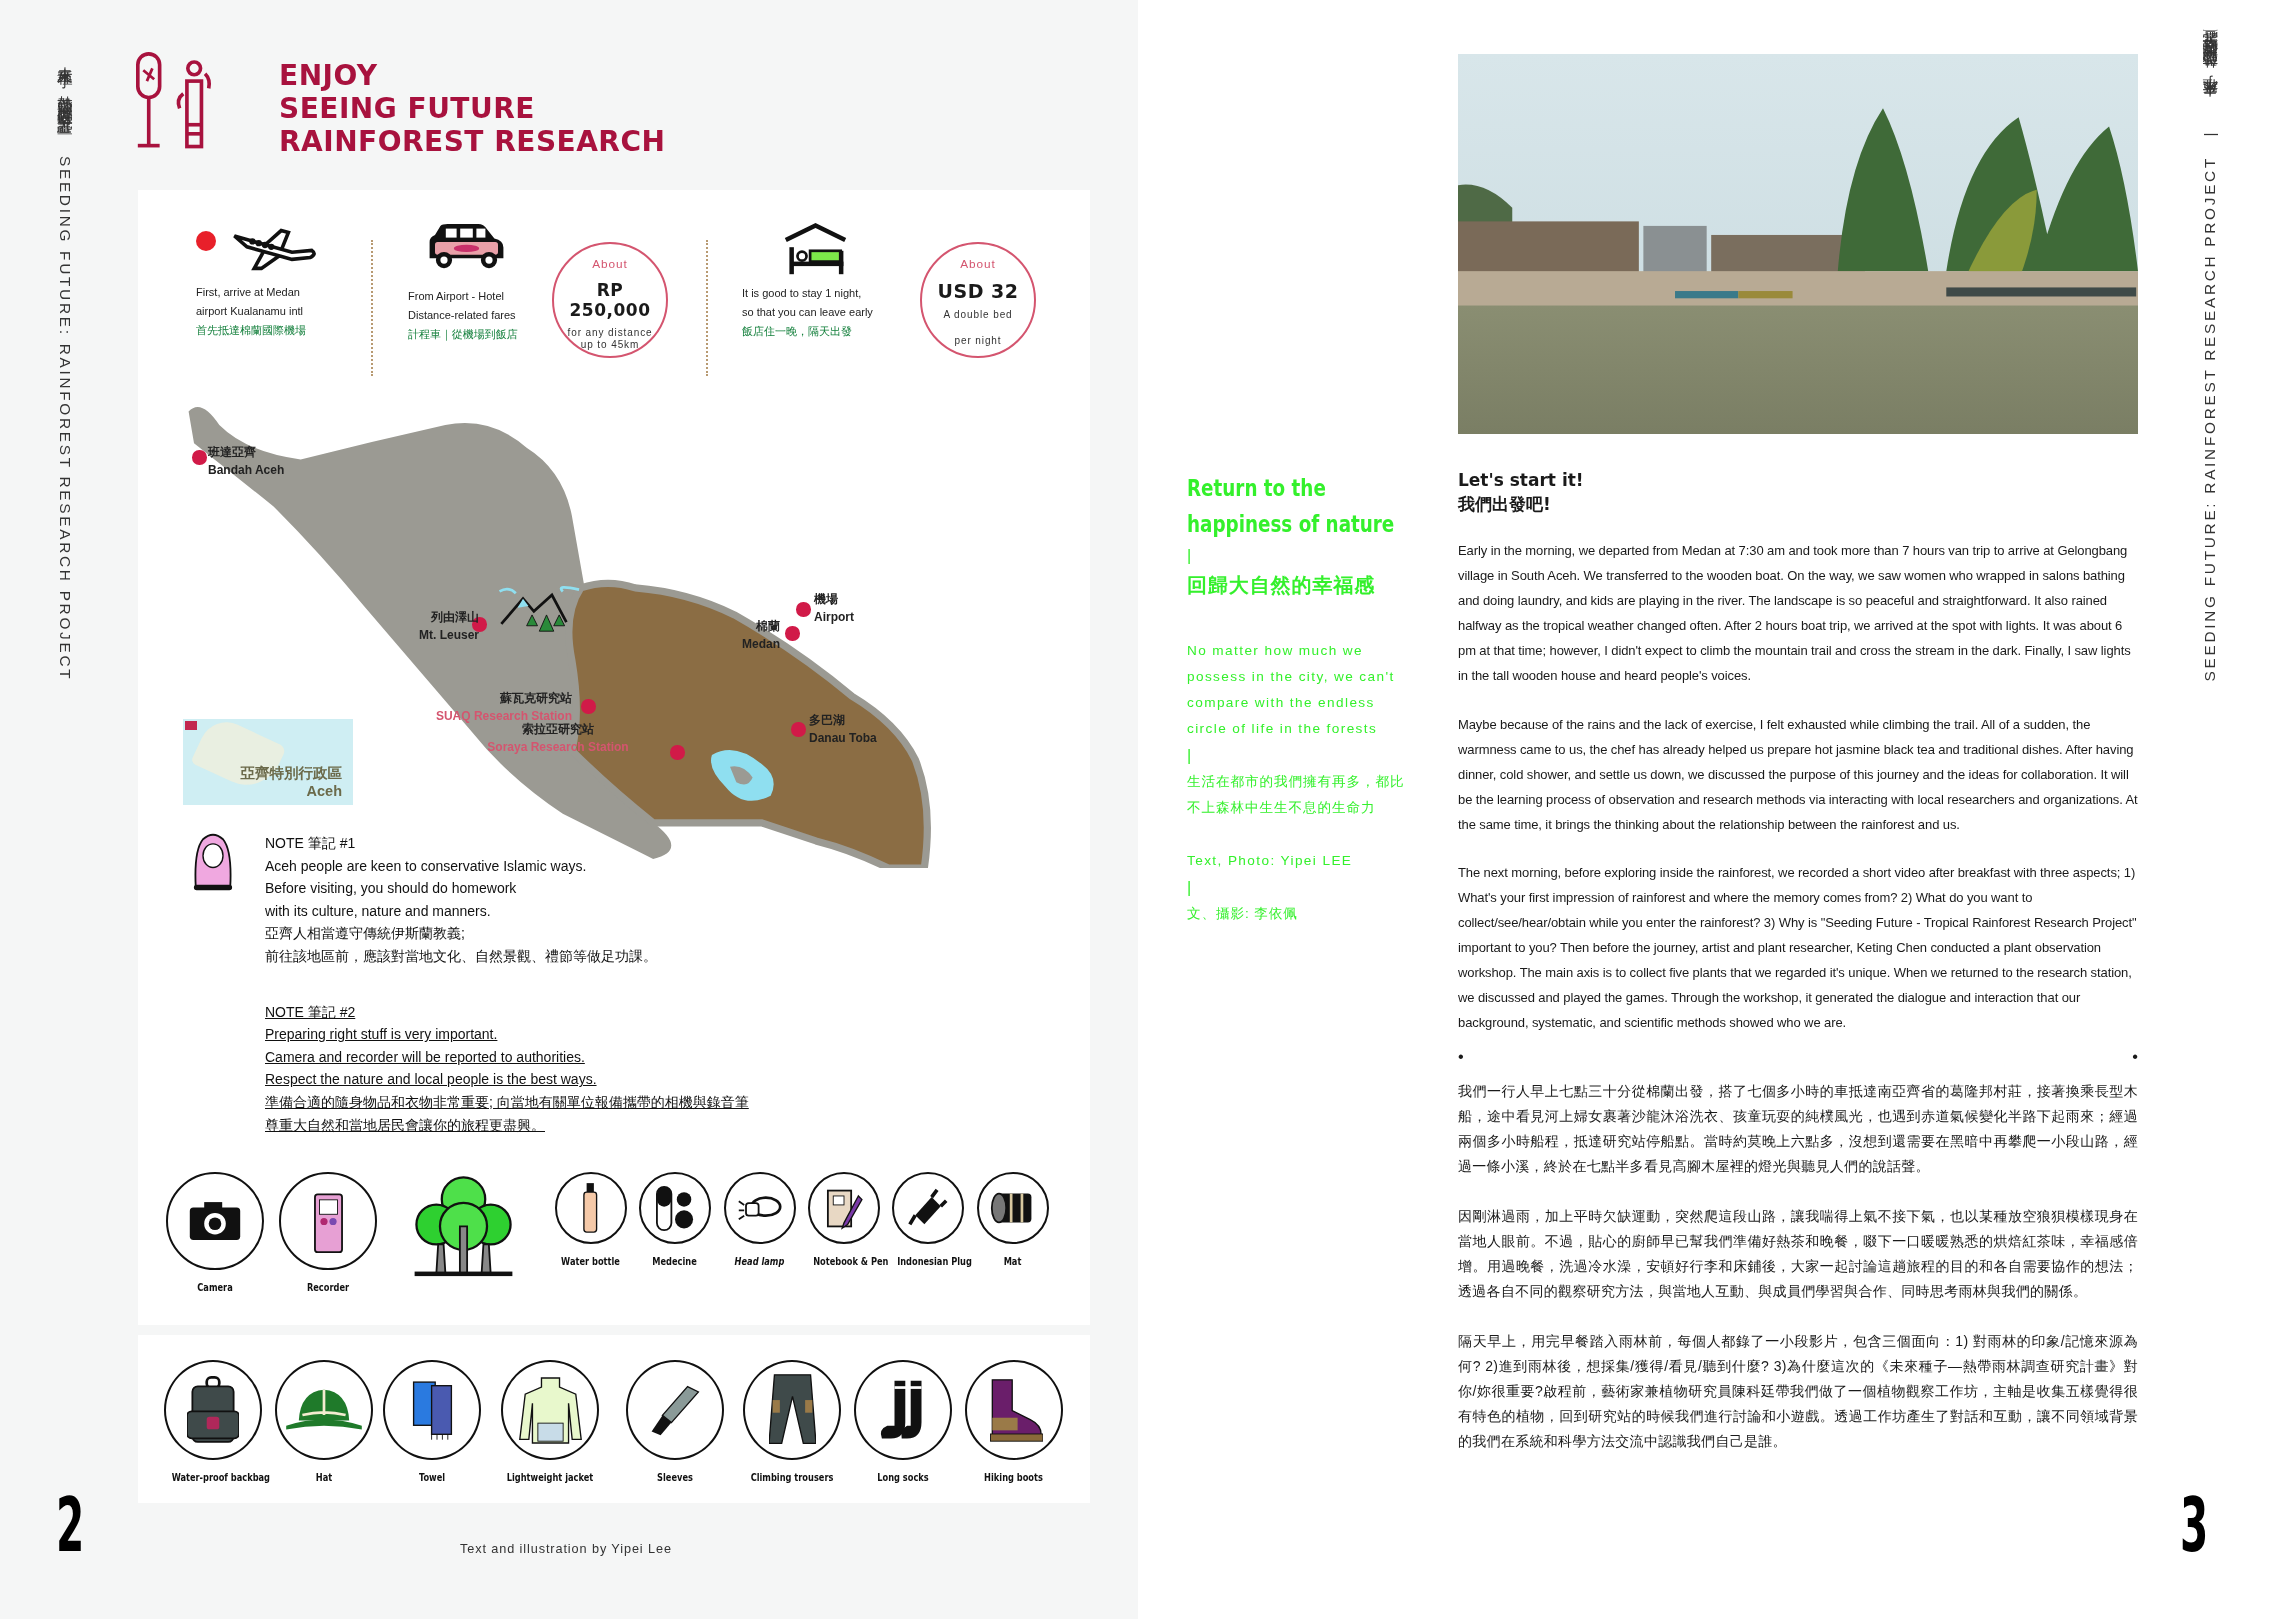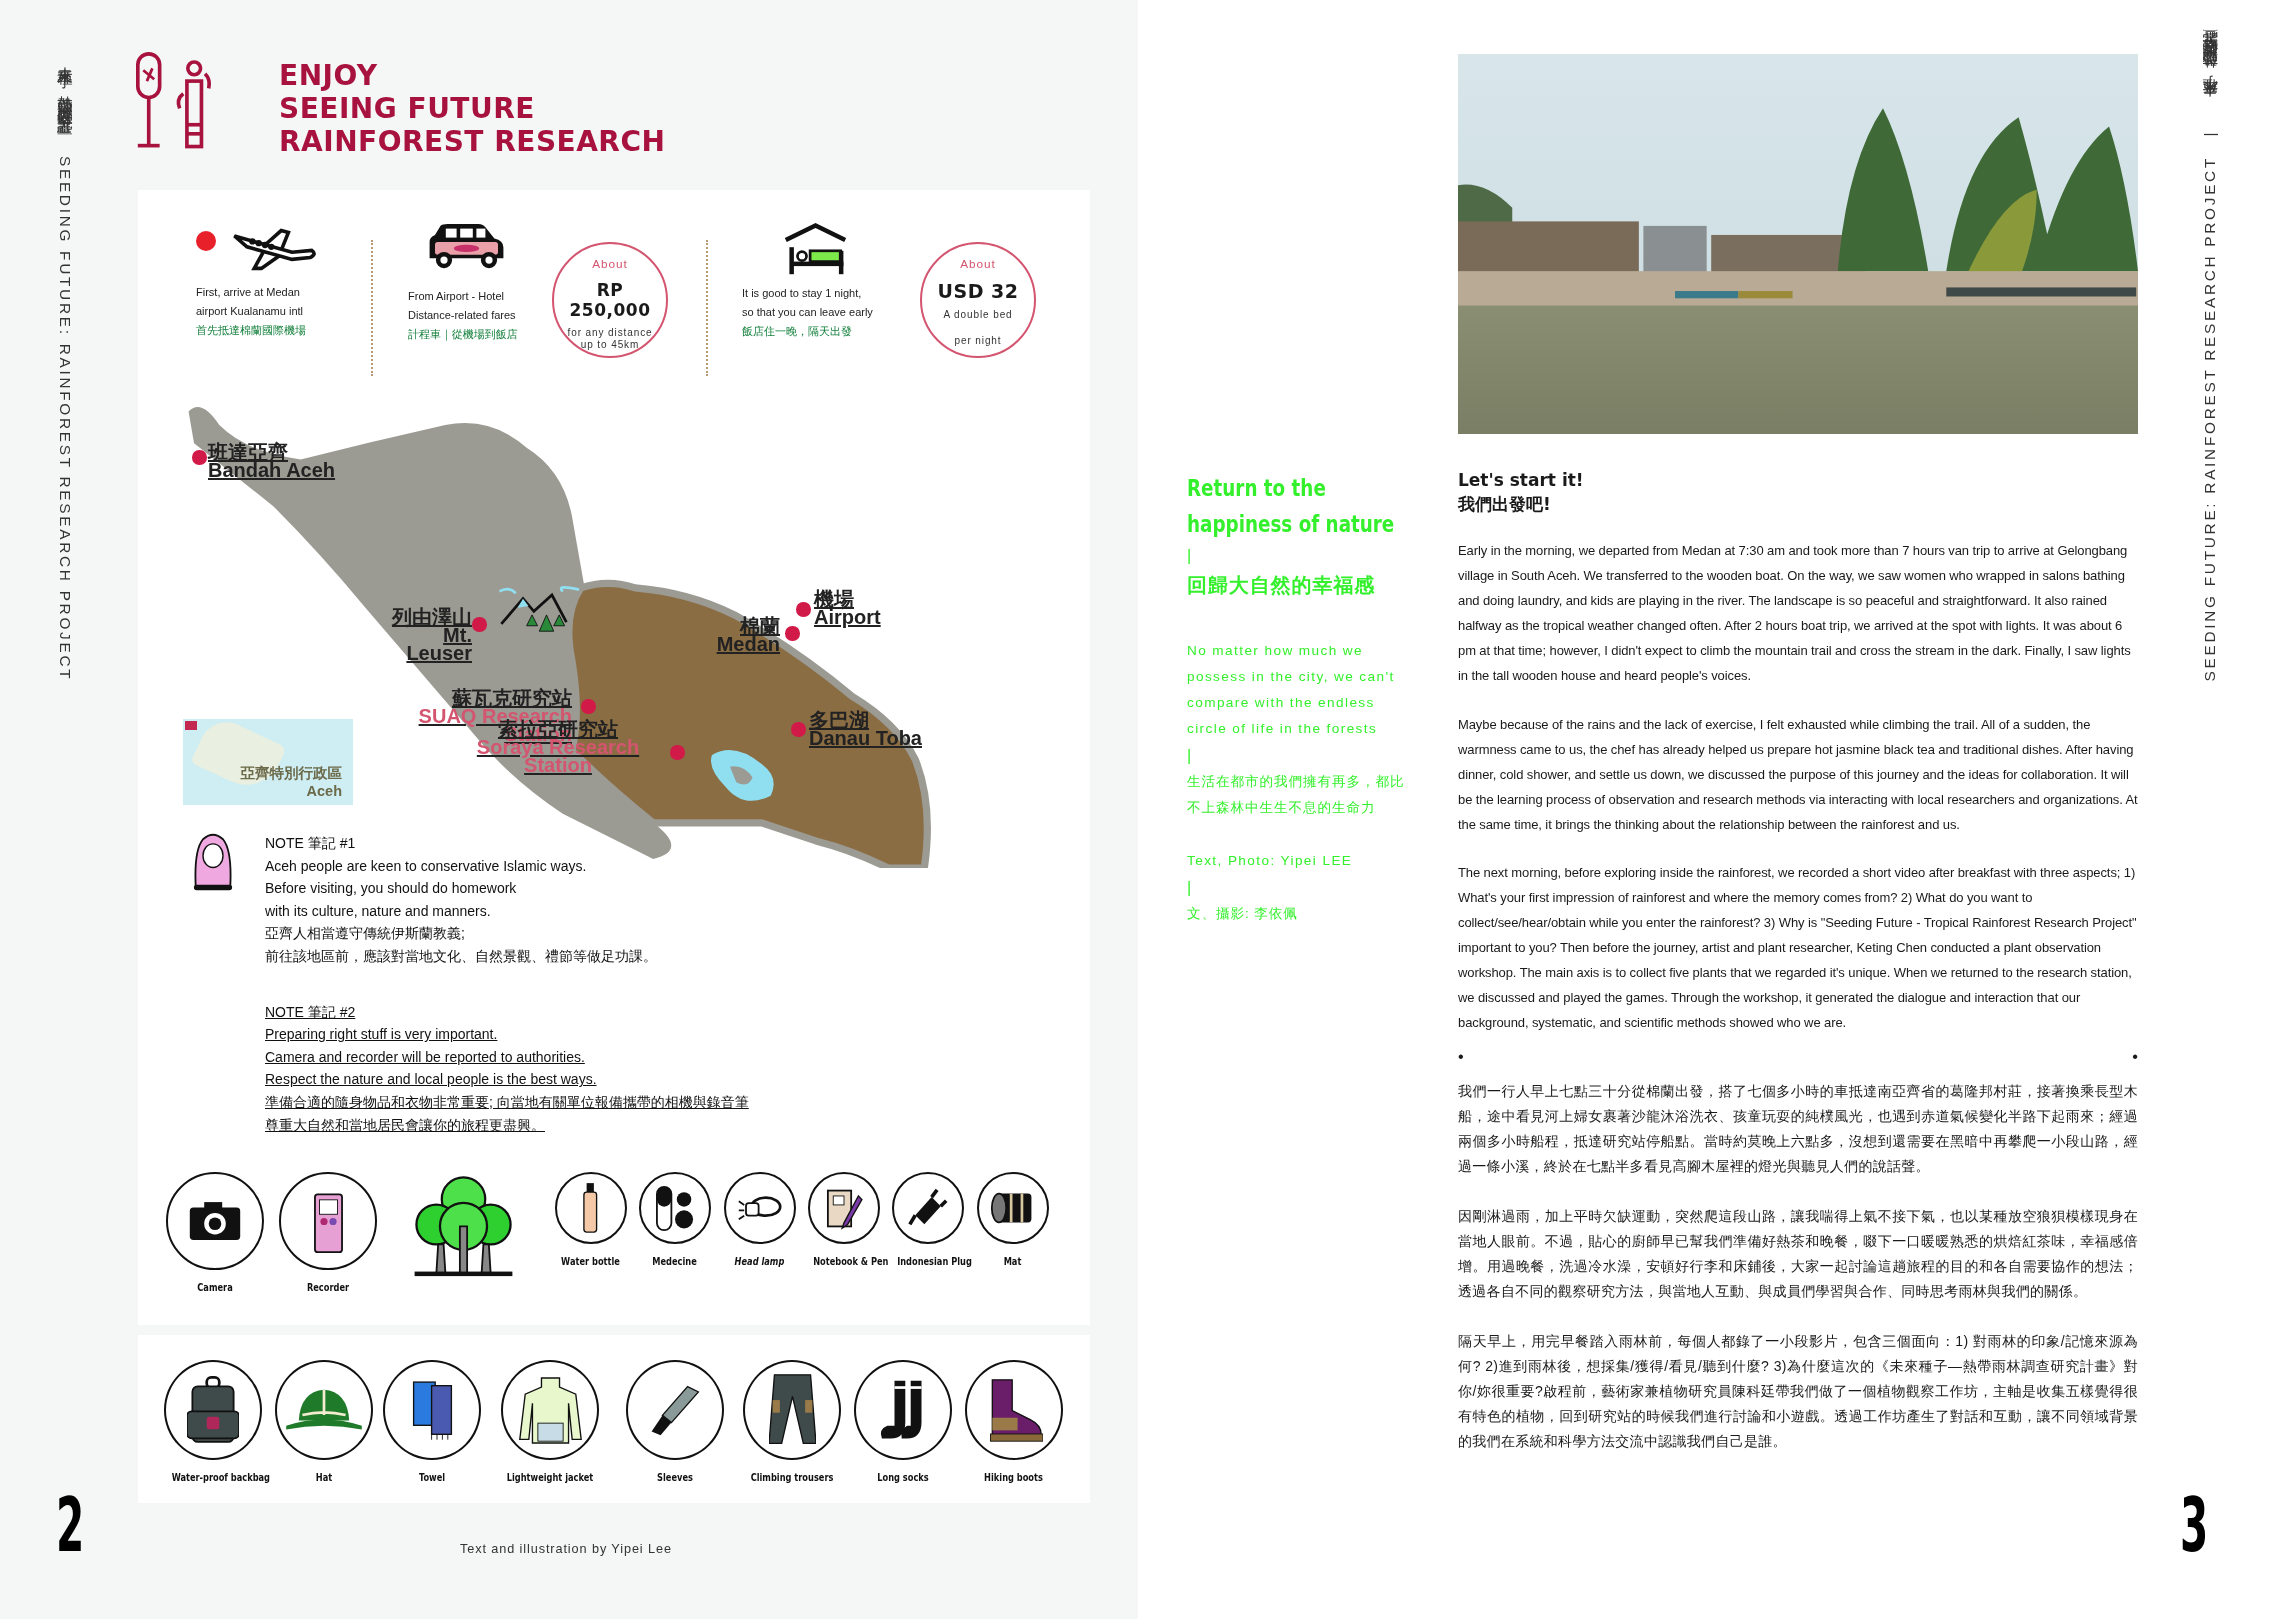--- a/index.html
+++ b/index.html
@@ -32,21 +32,21 @@
   .info-text { font-size: 11px; line-height: 19px; color: #222; }
   .info-text .zh { color: #15803d; }
   .divider-dash { position: absolute; top: 18px; width: 0; height: 136px; border-left: 2.7px dotted #b89a72; }
   .price-circle { position: absolute; width: 116px; height: 116px; border: 2.7px solid #d4556f; border-radius: 50%; text-align: center; }
   .price-circle .about { color: #d4556f; font-size: 11.8px; margin-top: 12.7px; letter-spacing: 0.9px; }
   .price-circle .amount { font-family: "DejaVu Sans", sans-serif; font-weight: bold; font-size: 17px; margin-top: 9px; letter-spacing: 0.5px; }
   .price-circle .sub { font-size: 10px; line-height: 11.8px; margin-top: 7.2px; letter-spacing: 0.9px; color: #333; }
 
   
   .map-wrap { position: absolute; left: 45px; top: 208px; width: 859px; height: 470px; }
-  .map-label { position: absolute; font-size: 20px; line-height: 18px; font-weight: bold; color: #222; text-decoration: underline; }
+  .map-label { position: absolute; font-size: 12px; line-height: 18px; font-weight: bold; color: #222; }
   .map-dot { position: absolute; width: 14.5px; height: 14.5px; border-radius: 50%; background: #d11a48; }
   .inset { position: absolute; left: 0px; top: 321px; width: 170px; height: 86px; background: #cfeef3; }
   .inset .lbl { position: absolute; right: 11px; bottom: 5.4px; text-align: right; font-size: 14.5px; line-height: 18px; color: #6b6a4a; font-weight: bold; }
 
   
   .notes { position: absolute; left: 127px; top: 642px; width: 796px; font-size: 14px; line-height: 22.6px; color: #111; }
   .note-block { margin-bottom: 25px; }
   .avatar { position: absolute; left: 54px; top: 642px; width: 42px; height: 60px; }
 
   
@@ -192,21 +192,21 @@
       <path d="M376 222 L382 230 L370 232 Z" fill="#8fdff0"></path>
       <path d="M350 214 q10 -6 18 2 M420 214 q-8 -8 18 -2" stroke="#8fdff0" stroke-width="3" fill="none"></path>
       <path d="M380 252 l6 -12 l6 12 Z M394 258 l8 -18 l8 18 Z M410 252 l6 -12 l6 12 Z" fill="#2a8a3a" stroke="#111" stroke-width="1"></path>
     </svg>
     <span class="map-dot" style="left:9px;top:52px;"></span>
     <div class="map-label" style="left:25px;top:45px;">
         <div>班達亞齊</div>
         <div>Bandah Aceh</div>
       </div>
     <span class="map-dot" style="left:289px;top:219px;"></span>
-    <div class="map-label" style="left:199px;top:210px;text-align:right;width:90px;">
+    <div class="map-label" style="left:206px;top:210px;text-align:right;width:90px;">
         <div>列由澤山</div>
         <div>Mt. Leuser</div>
       </div>
     <span class="map-dot" style="left:613px;top:204px;"></span>
     <div class="map-label" style="left:631px;top:192px;">
         <div>機場</div>
         <div>Airport</div>
       </div>
     <span class="map-dot" style="left:602px;top:228px;"></span>
     <div class="map-label" style="left:525px;top:219px;text-align:right;width:72px;">

